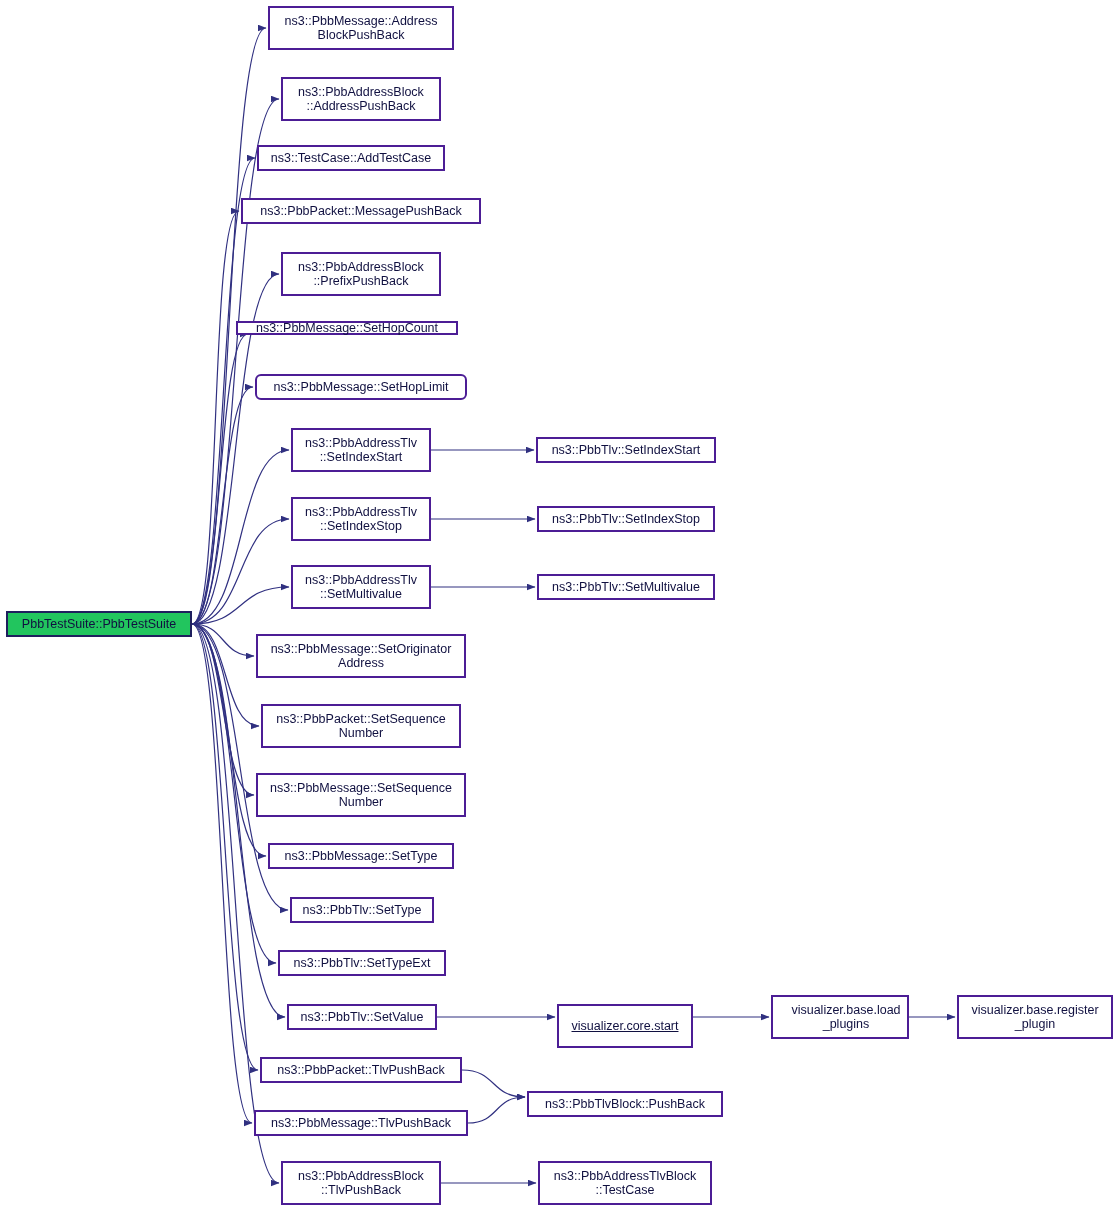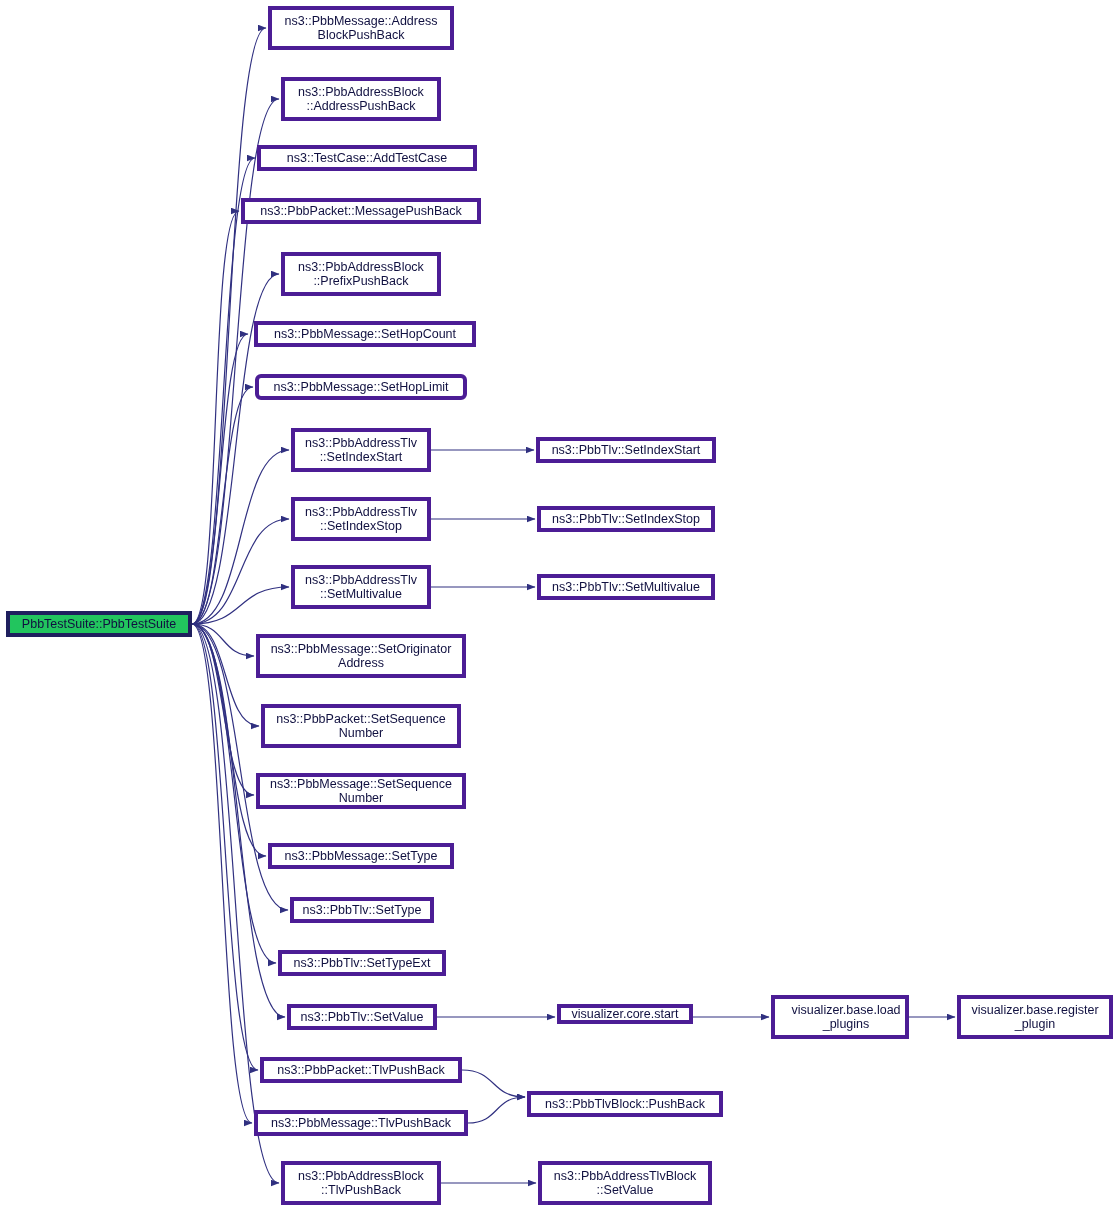--- a/index.html
+++ b/index.html
@@ -19,21 +19,21 @@
     position: absolute;
     left: 0;
     top: 0;
     width: 1120px;
     height: 1213px;
     pointer-events: none;
   }
   .node {
     position: absolute;
     box-sizing: border-box;
-    border: 4px solid #4c1d95;
+    border: 2px solid #4c1d95;
     background: #ffffff;
     color: #101040;
     font-size: 12.5px;
     line-height: 14px;
     display: flex;
     align-items: center;
     justify-content: center;
     text-align: center;
     white-space: pre-line;
     padding: 1px 4px;
@@ -84,51 +84,51 @@
         <path d="M 693 1017 C 734.8 1017, 727.2 1017, 769 1017" marker-end="url(#arrow)"></path>
         <path d="M 909 1017 C 939 1017, 925 1017, 955 1017" marker-end="url(#arrow)"></path>
       </g>
   </svg>
   <div id="node-layer">
       <div class="node root" style="left: 6px; top: 611px; width: 186px; height: 26px;">PbbTestSuite::PbbTestSuite</div>
       <div class="node" style="left: 268px; top: 6px; width: 186px; height: 44px;">ns3::PbbMessage::Address
 BlockPushBack</div>
       <div class="node" style="left: 281px; top: 77px; width: 160px; height: 44px;">ns3::PbbAddressBlock
 ::AddressPushBack</div>
-      <div class="node" style="left: 257px; top: 145px; width: 220px; height: 26px;">ns3::TestCase::AddTestCase</div>
+      <div class="node" style="left: 257px; top: 145px; width: 188px; height: 26px;">ns3::TestCase::AddTestCase</div>
       <div class="node" style="left: 241px; top: 198px; width: 240px; height: 26px;">ns3::PbbPacket::MessagePushBack</div>
       <div class="node" style="left: 281px; top: 252px; width: 160px; height: 44px;">ns3::PbbAddressBlock
 ::PrefixPushBack</div>
-      <div class="node" style="left: 254px; top: 321px; width: 222px; height: 26px;">ns3::PbbMessage::SetHopCount</div>
+      <div class="node" style="left: 236px; top: 321px; width: 222px; height: 14px;">ns3::PbbMessage::SetHopCount</div>
       <div class="node" style="left: 255px; top: 374px; width: 212px; height: 26px; border-radius: 6px;">ns3::PbbMessage::SetHopLimit</div>
       <div class="node" style="left: 291px; top: 428px; width: 140px; height: 44px;">ns3::PbbAddressTlv
 ::SetIndexStart</div>
       <div class="node" style="left: 291px; top: 497px; width: 140px; height: 44px;">ns3::PbbAddressTlv
 ::SetIndexStop</div>
       <div class="node" style="left: 291px; top: 565px; width: 140px; height: 44px;">ns3::PbbAddressTlv
 ::SetMultivalue</div>
       <div class="node" style="left: 256px; top: 634px; width: 210px; height: 44px;">ns3::PbbMessage::SetOriginator
 Address</div>
       <div class="node" style="left: 261px; top: 704px; width: 200px; height: 44px;">ns3::PbbPacket::SetSequence
 Number</div>
-      <div class="node" style="left: 256px; top: 773px; width: 210px; height: 36px;">ns3::PbbMessage::SetSequence
+      <div class="node" style="left: 256px; top: 773px; width: 210px; height: 44px;">ns3::PbbMessage::SetSequence
 Number</div>
       <div class="node" style="left: 268px; top: 843px; width: 186px; height: 26px;">ns3::PbbMessage::SetType</div>
       <div class="node" style="left: 290px; top: 897px; width: 144px; height: 26px;">ns3::PbbTlv::SetType</div>
       <div class="node" style="left: 278px; top: 950px; width: 168px; height: 26px;">ns3::PbbTlv::SetTypeExt</div>
       <div class="node" style="left: 287px; top: 1004px; width: 150px; height: 26px;">ns3::PbbTlv::SetValue</div>
       <div class="node" style="left: 260px; top: 1057px; width: 202px; height: 26px;">ns3::PbbPacket::TlvPushBack</div>
       <div class="node" style="left: 254px; top: 1110px; width: 214px; height: 26px;">ns3::PbbMessage::TlvPushBack</div>
       <div class="node" style="left: 281px; top: 1161px; width: 160px; height: 44px;">ns3::PbbAddressBlock
 ::TlvPushBack</div>
       <div class="node" style="left: 536px; top: 437px; width: 180px; height: 26px;">ns3::PbbTlv::SetIndexStart</div>
       <div class="node" style="left: 537px; top: 506px; width: 178px; height: 26px;">ns3::PbbTlv::SetIndexStop</div>
       <div class="node" style="left: 537px; top: 574px; width: 178px; height: 26px;">ns3::PbbTlv::SetMultivalue</div>
-      <div class="node" style="left: 557px; top: 1004px; width: 136px; height: 20px;">visualizer.core.start</div>
+      <div class="node" style="left: 557px; top: 1004px; width: 136px; height: 44px; text-decoration: underline;">visualizer.core.start</div>
       <div class="node" style="left: 527px; top: 1084px; width: 196px; height: 26px; margin-top: 7px;">ns3::PbbTlvBlock::PushBack</div>
       <div class="node" style="left: 538px; top: 1161px; width: 174px; height: 44px;">ns3::PbbAddressTlvBlock
-::SetValue</div>
+::TestCase</div>
       <div class="node" style="left: 771px; top: 995px; width: 138px; height: 44px; padding-left: 16px;">visualizer.base.load
 _plugins</div>
       <div class="node" style="left: 957px; top: 995px; width: 156px; height: 44px;">visualizer.base.register
 _plugin</div>
     </div>
 </div>
 
 </body></html>

